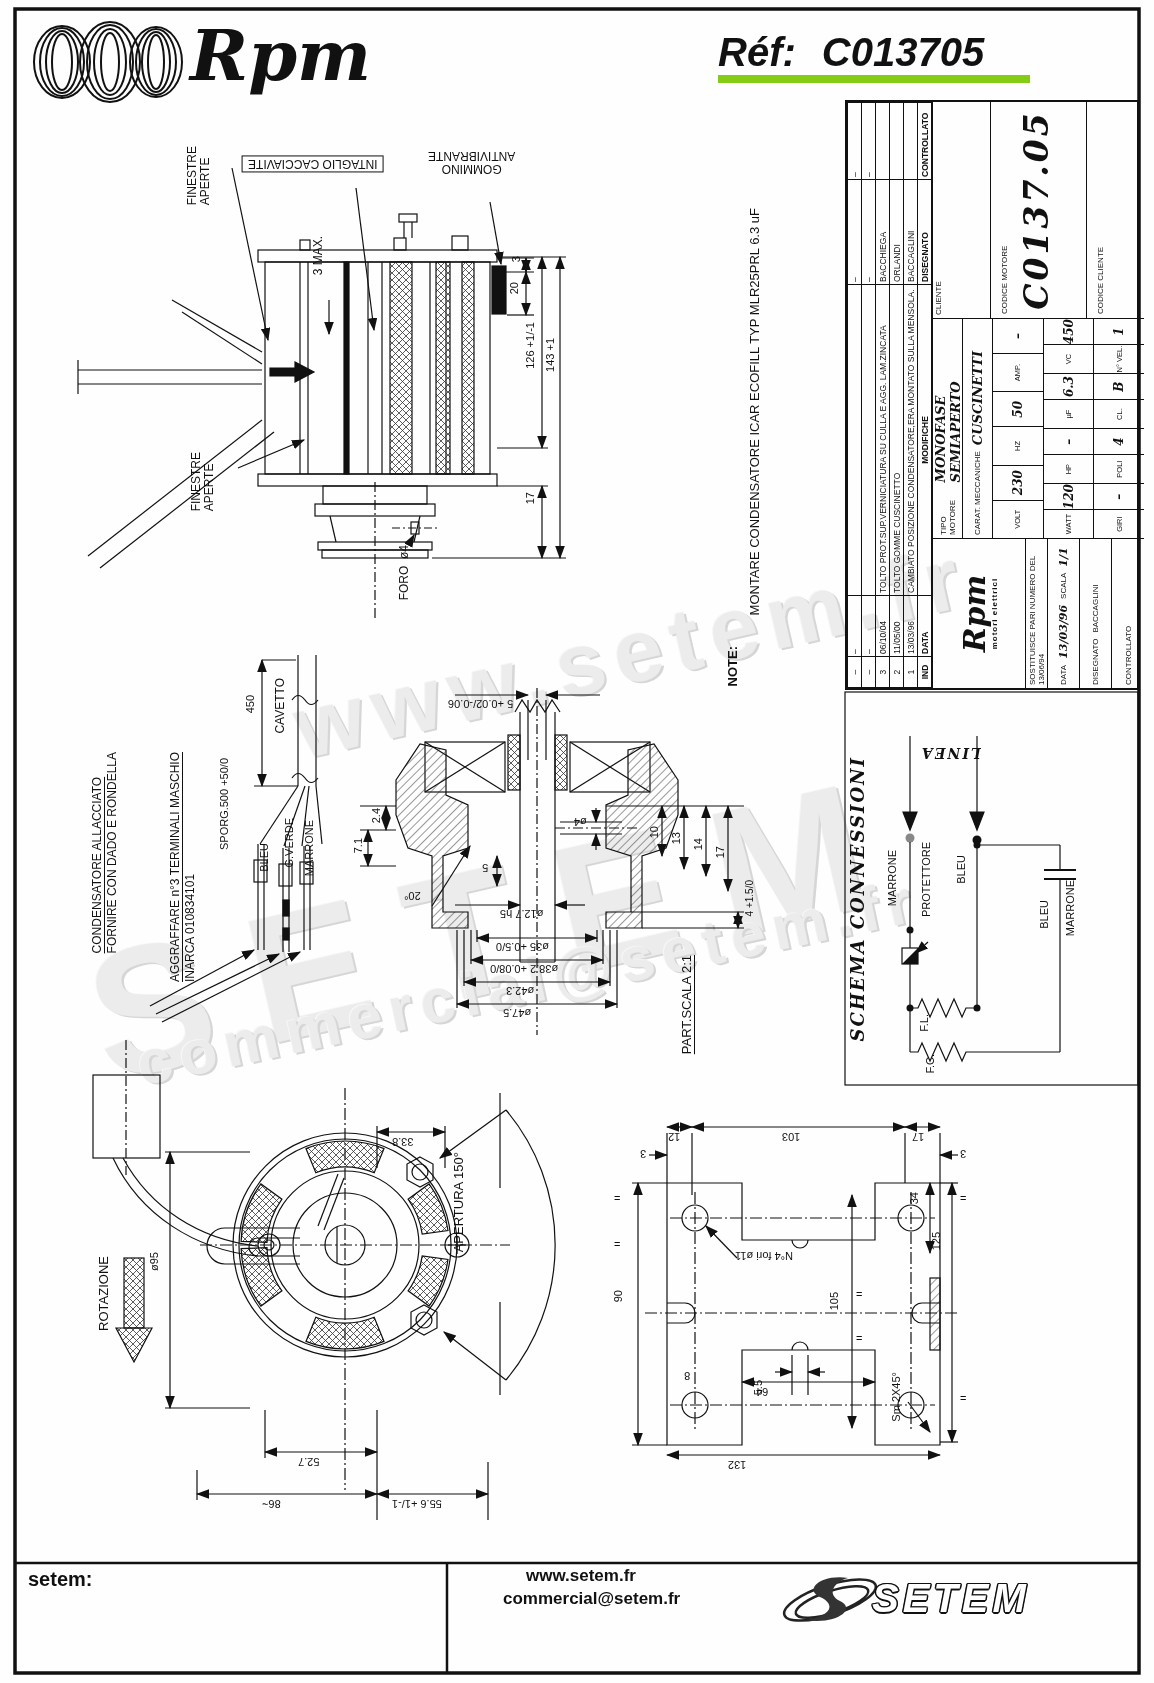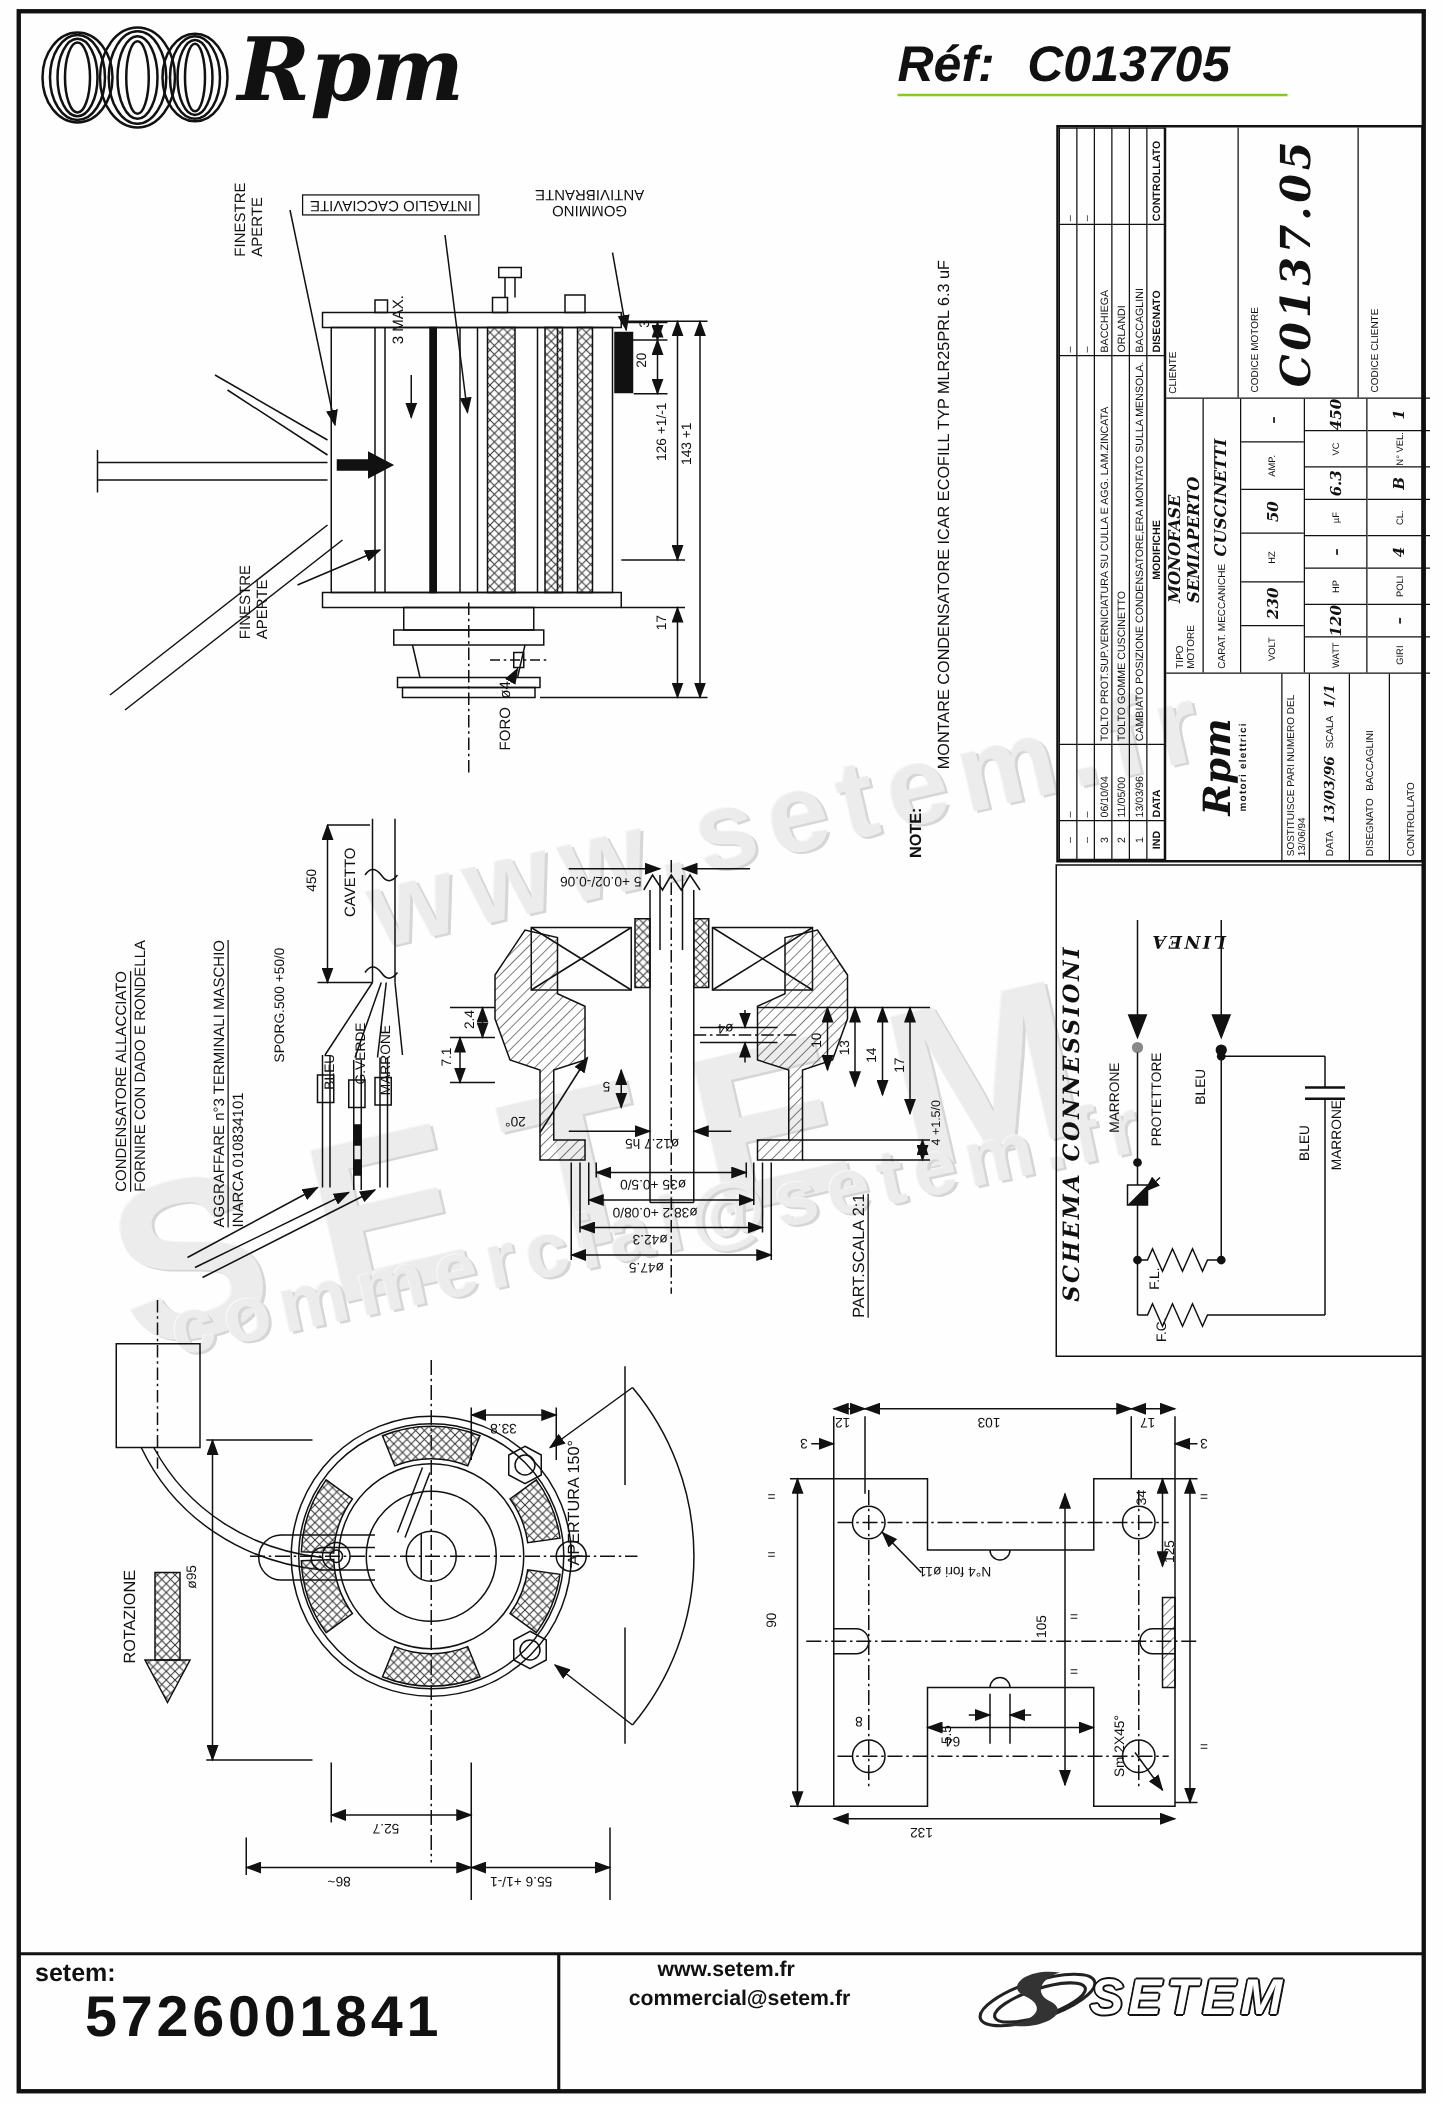--- a/index.html
+++ b/index.html
@@ -14,21 +14,21 @@
   .boxed{border:1.5px solid #111;padding:1px 5px;background:#fefefe;}
   .s10{font-size:10px;} .s11{font-size:11px;} .s13{font-size:13px;} .s14{font-size:14px;}
   .vblock{position:absolute;display:flex;flex-direction:row;gap:1px;z-index:3;}
   .vblock span{writing-mode:vertical-rl;transform:rotate(180deg);font-size:12px;white-space:pre;}
   svg.lines{position:absolute;left:0;top:0;z-index:2;}
   .wm{position:absolute;z-index:1;font-weight:bold;color:#ececec;white-space:nowrap;
       text-shadow:2px 2px 0 #d6d6d6,-1px -1px 0 #f6f6f6;transform-origin:0 0;}
   
   #brand{position:absolute;left:190px;top:14px;font-size:70px;z-index:3;
          font-family:"DejaVu Serif","Liberation Serif",serif;font-style:italic;font-weight:bold;}
-  #refbox{position:absolute;left:718px;top:30px;width:312px;border-bottom:2px solid #84cc16;
+  #refbox{position:absolute;left:718px;top:30px;width:312px;border-bottom:8px solid #84cc16;
           font-size:40px;font-weight:bold;font-style:italic;z-index:3;display:flex;gap:26px;}
   
   #tb{position:absolute;left:845px;top:100px;width:294px;height:590px;z-index:4;}
   #tb-in{width:590px;height:294px;transform-origin:0 0;transform:translateY(590px) rotate(-90deg);
          border:2px solid #111;background:transparent;box-sizing:border-box;display:flex;flex-direction:column;}
   table.rev{border-collapse:collapse;width:100%;table-layout:fixed;}
   table.rev td{border:1px solid #111;font-size:8.5px;padding:0 2px;height:13px;overflow:hidden;
                white-space:nowrap;}
   .tb-bot{flex:1;display:flex;border-top:1px solid #111;}
   .tbc{box-sizing:border-box;}
@@ -608,21 +608,20 @@
           <span class="k">CODICE MOTORE</span>
           <div id="cmval">C0137.05</div>
         </div>
         <div style="flex:1;padding:2px 4px;"><span class="k">CODICE CLIENTE</span></div>
       </div>
     </div>
    </div>
   </div>
 
   <div id="f-code-label">setem:</div>
-  <div id="f-code">5726001841</div>
   <div id="f-site">www.setem.fr</div>
   <div id="f-email">commercial@setem.fr</div>
   <svg class="lines" width="1154" height="1683" style="z-index:3;pointer-events:none;">
     <g stroke="#222" fill="none" stroke-width="2.5">
       <ellipse cx="830" cy="1600" rx="48" ry="15" transform="rotate(-18 830 1600)"></ellipse>
       <ellipse cx="832" cy="1602" rx="38" ry="11" transform="rotate(-18 832 1602)"></ellipse>
       <path d="M848,1578 C820,1574 804,1590 820,1597 C836,1604 832,1616 806,1620 C834,1625 858,1610 840,1601 C826,1594 834,1582 848,1578 Z" fill="#333" stroke="none"></path>
     </g>
   </svg>
   <div id="f-logo">SETEM</div>

